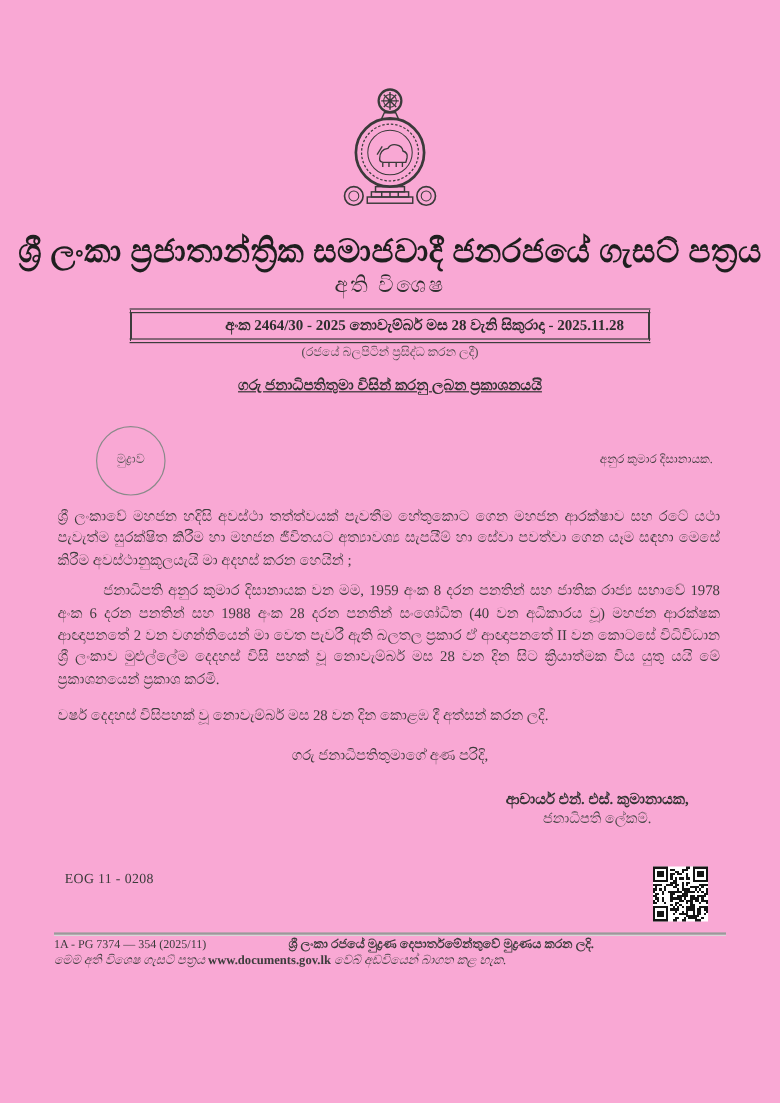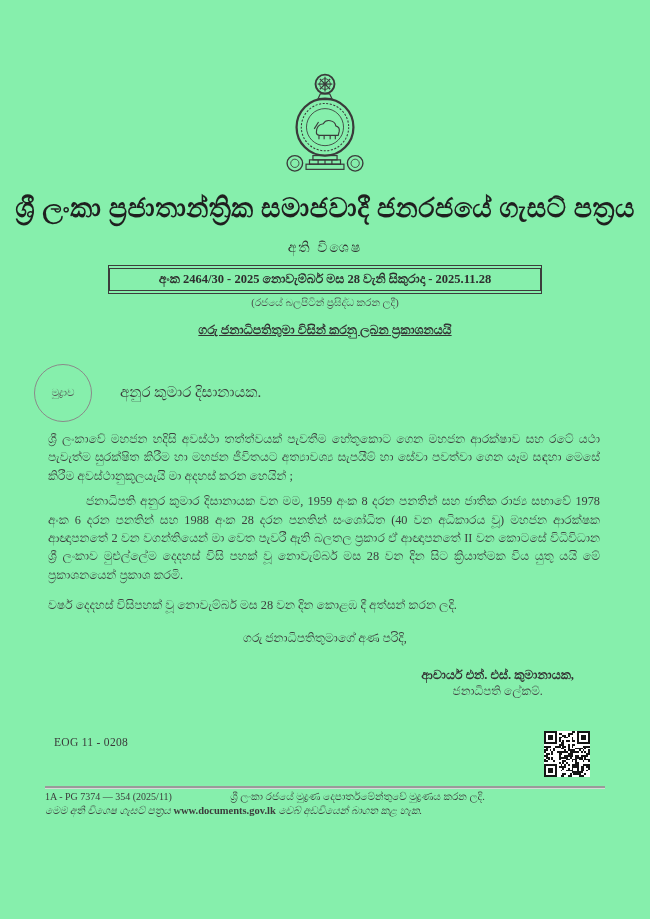--- a/index.html
+++ b/index.html
@@ -3,61 +3,61 @@
 <meta charset="utf-8">
 <style>
   * { margin: 0; padding: 0; box-sizing: border-box; }
   html, body { background: #ffffff; }
   body {
     width: 650px; height: 919px;
     font-family: "Liberation Serif", "DejaVu Serif", serif;
     color: #2b2b2b;
     overflow: hidden;
   }
-  .page { width: 650px; height: 919px; background: #86efac; position: relative; }
+  .page { width: 650px; height: 919px; background: #f9a8d4; position: relative; }
 
   
   .emblem-wrap { padding-top: 72px; text-align: center; }
   .gazette-title {
     margin-top: 4px; text-align: center;
     font-size: 27px; font-weight: 700; color: #1f1f1f;
     line-height: 1.25; letter-spacing: 0.5px;
   }
-  .edition { margin-top: 14px; text-align: center; font-size: 14px; color: #2e2e2e; letter-spacing: 2px; }
+  .edition { margin-top: 0; text-align: center; font-size: 18px; color: #2e2e2e; letter-spacing: 2px; }
 
   .issue-bar {
     margin: 9px auto 0 auto; width: 434px;
     border-top: 4px double #3c3c3c; border-bottom: 4px double #3c3c3c;
     border-left: 2px solid #3c3c3c; border-right: 2px solid #3c3c3c;
-    padding: 3px 1px; text-align: center;
+    padding: 3px 20px; text-align: right;
     font-size: 12.5px; font-weight: 700; color: #2e2e2e;
   }
   .authority-note { margin-top: 3px; text-align: center; font-size: 10.5px; color: #4a4a4a; }
 
   
   .part-heading {
     margin-top: 7px; text-align: center;
     font-size: 21px; font-weight: 400; color: #2a2a2a; letter-spacing: 1.5px;
     word-spacing: 4px;
   }
   .category-heading { margin-top: 20px; text-align: center; font-size: 14.5px; font-weight: 700; color: #2d2d2d; }
   .subheading { margin-top: 14px; text-align: center; font-size: 12.5px; font-weight: 700; color: #333; text-decoration: underline; }
 
   
   .seal-row {
-    margin-top: 26px; padding: 0 56px 0 34px;
-    display: flex; justify-content: flex-start; align-items: center;
+    margin-top: 26px; padding: 0 56px 0 80px;
+    display: flex; justify-content: space-between; align-items: center;
   }
   .seal-circle {
     width: 58px; height: 58px; border-radius: 50%;
     border: 1.2px solid #8a8a8a; color: #555;
     display: flex; align-items: center; justify-content: center;
     font-size: 10.5px;
   }
-  .president-name { font-size: 15px; color: #3a3a3a; margin-left: 28px; }
+  .president-name { font-size: 10px; color: #3a3a3a; margin-left: 28px; }
 
   .body-para {
     margin: 7px 50px 0 48px;
     font-size: 12.3px; line-height: 1.5; text-align: justify; color: #3d3d3d;
   }
   .body-para.first { margin-top: 8px; }
   .body-para.indented { text-indent: 38px; }
   .body-para.third { margin-top: 12px; }
 
   .order-line { margin-top: 16px; text-align: center; font-size: 12.3px; font-weight: 400; color: #3a3a3a; }
@@ -76,21 +76,21 @@
   .qr-box { width: 46px; height: 46px; }
 
   
   .footer { margin-top: 9px; padding: 0 45px; }
   .footer-rule { border-top: 2px solid #9a9a9a; border-bottom: 1px solid #d8d8d8; height: 3px; }
   .footer-line1 {
     margin-top: 2px;
     display: grid; grid-template-columns: 175px 1fr 110px; align-items: baseline;
   }
   .print-code { font-size: 10px; color: #3c3c3c; }
-  .printer-line { font-size: 10.5px; color: #3c3c3c; text-align: center; }
+  .printer-line { font-size: 10.5px; color: #3c3c3c; text-align: right; font-weight: bold; }
   .footer-line2 { margin-top: 2px; font-size: 10.5px; font-style: italic; color: #3c3c3c; }
   .footer-line2 .url { font-style: normal; font-weight: 700; }
 </style>
 </head>
 <body>
 
 <div class="page">
 
   <div class="emblem-wrap">
     <span>

